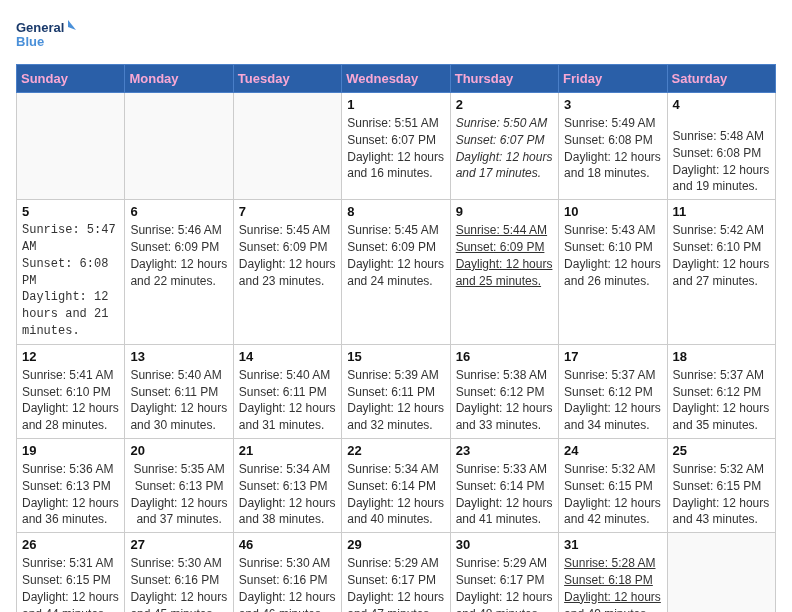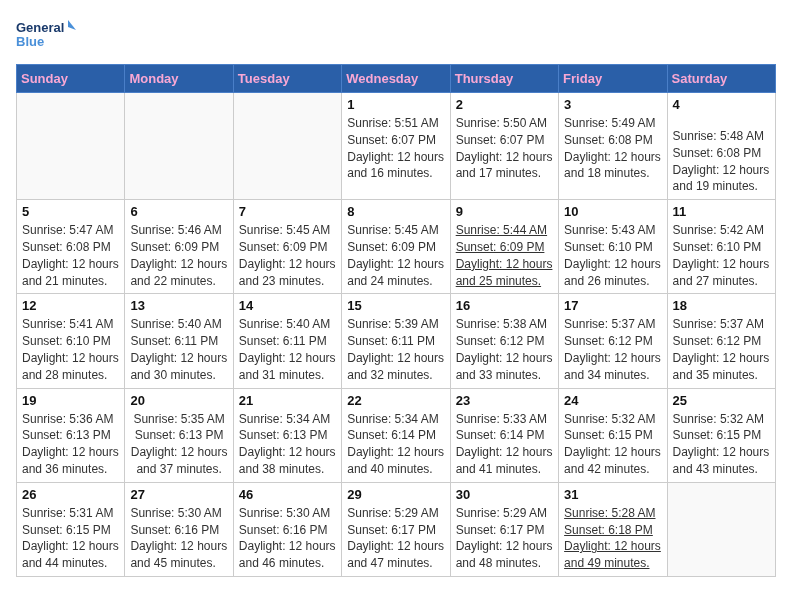--- a/index.html
+++ b/index.html
@@ -108,41 +108,41 @@
         <td class="empty"></td>
         <td class="empty"></td>
         <td>
           <div class="day-number">1</div>
           <div class="day-info" style="white-space: pre-line;">Sunrise: 5:51 AM
 Sunset: 6:07 PM
 Daylight: 12 hours and 16 minutes.</div>
         </td>
         <td>
           <div class="day-number">2</div>
-          <div class="day-info" style="white-space: pre-line;">Sunrise: 5:50 AM
+          <div class="day-info" style="white-space: pre-line; font-style: italic;">Sunrise: 5:50 AM
 Sunset: 6:07 PM
 Daylight: 12 hours and 17 minutes.</div>
         </td>
         <td>
           <div class="day-number">3</div>
           <div class="day-info" style="white-space: pre-line;">Sunrise: 5:49 AM
 Sunset: 6:08 PM
 Daylight: 12 hours and 18 minutes.</div>
         </td>
         <td>
           <div class="day-number">4</div>
           <div class="day-info" style="white-space: pre-line; margin-top: 16px;">Sunrise: 5:48 AM
 Sunset: 6:08 PM
 Daylight: 12 hours and 19 minutes.</div>
         </td>
       </tr>
       <tr>
         <td>
           <div class="day-number">5</div>
-          <div class="day-info" style="white-space: pre-line;">Sunrise: 5:47 AM
+          <div class="day-info" style="white-space: pre-line; font-family: Liberation Mono, monospace;">Sunrise: 5:47 AM
 Sunset: 6:08 PM
 Daylight: 12 hours and 21 minutes.</div>
         </td>
         <td>
           <div class="day-number">6</div>
           <div class="day-info" style="white-space: pre-line;">Sunrise: 5:46 AM
 Sunset: 6:09 PM
 Daylight: 12 hours and 22 minutes.</div>
         </td>
         <td>

